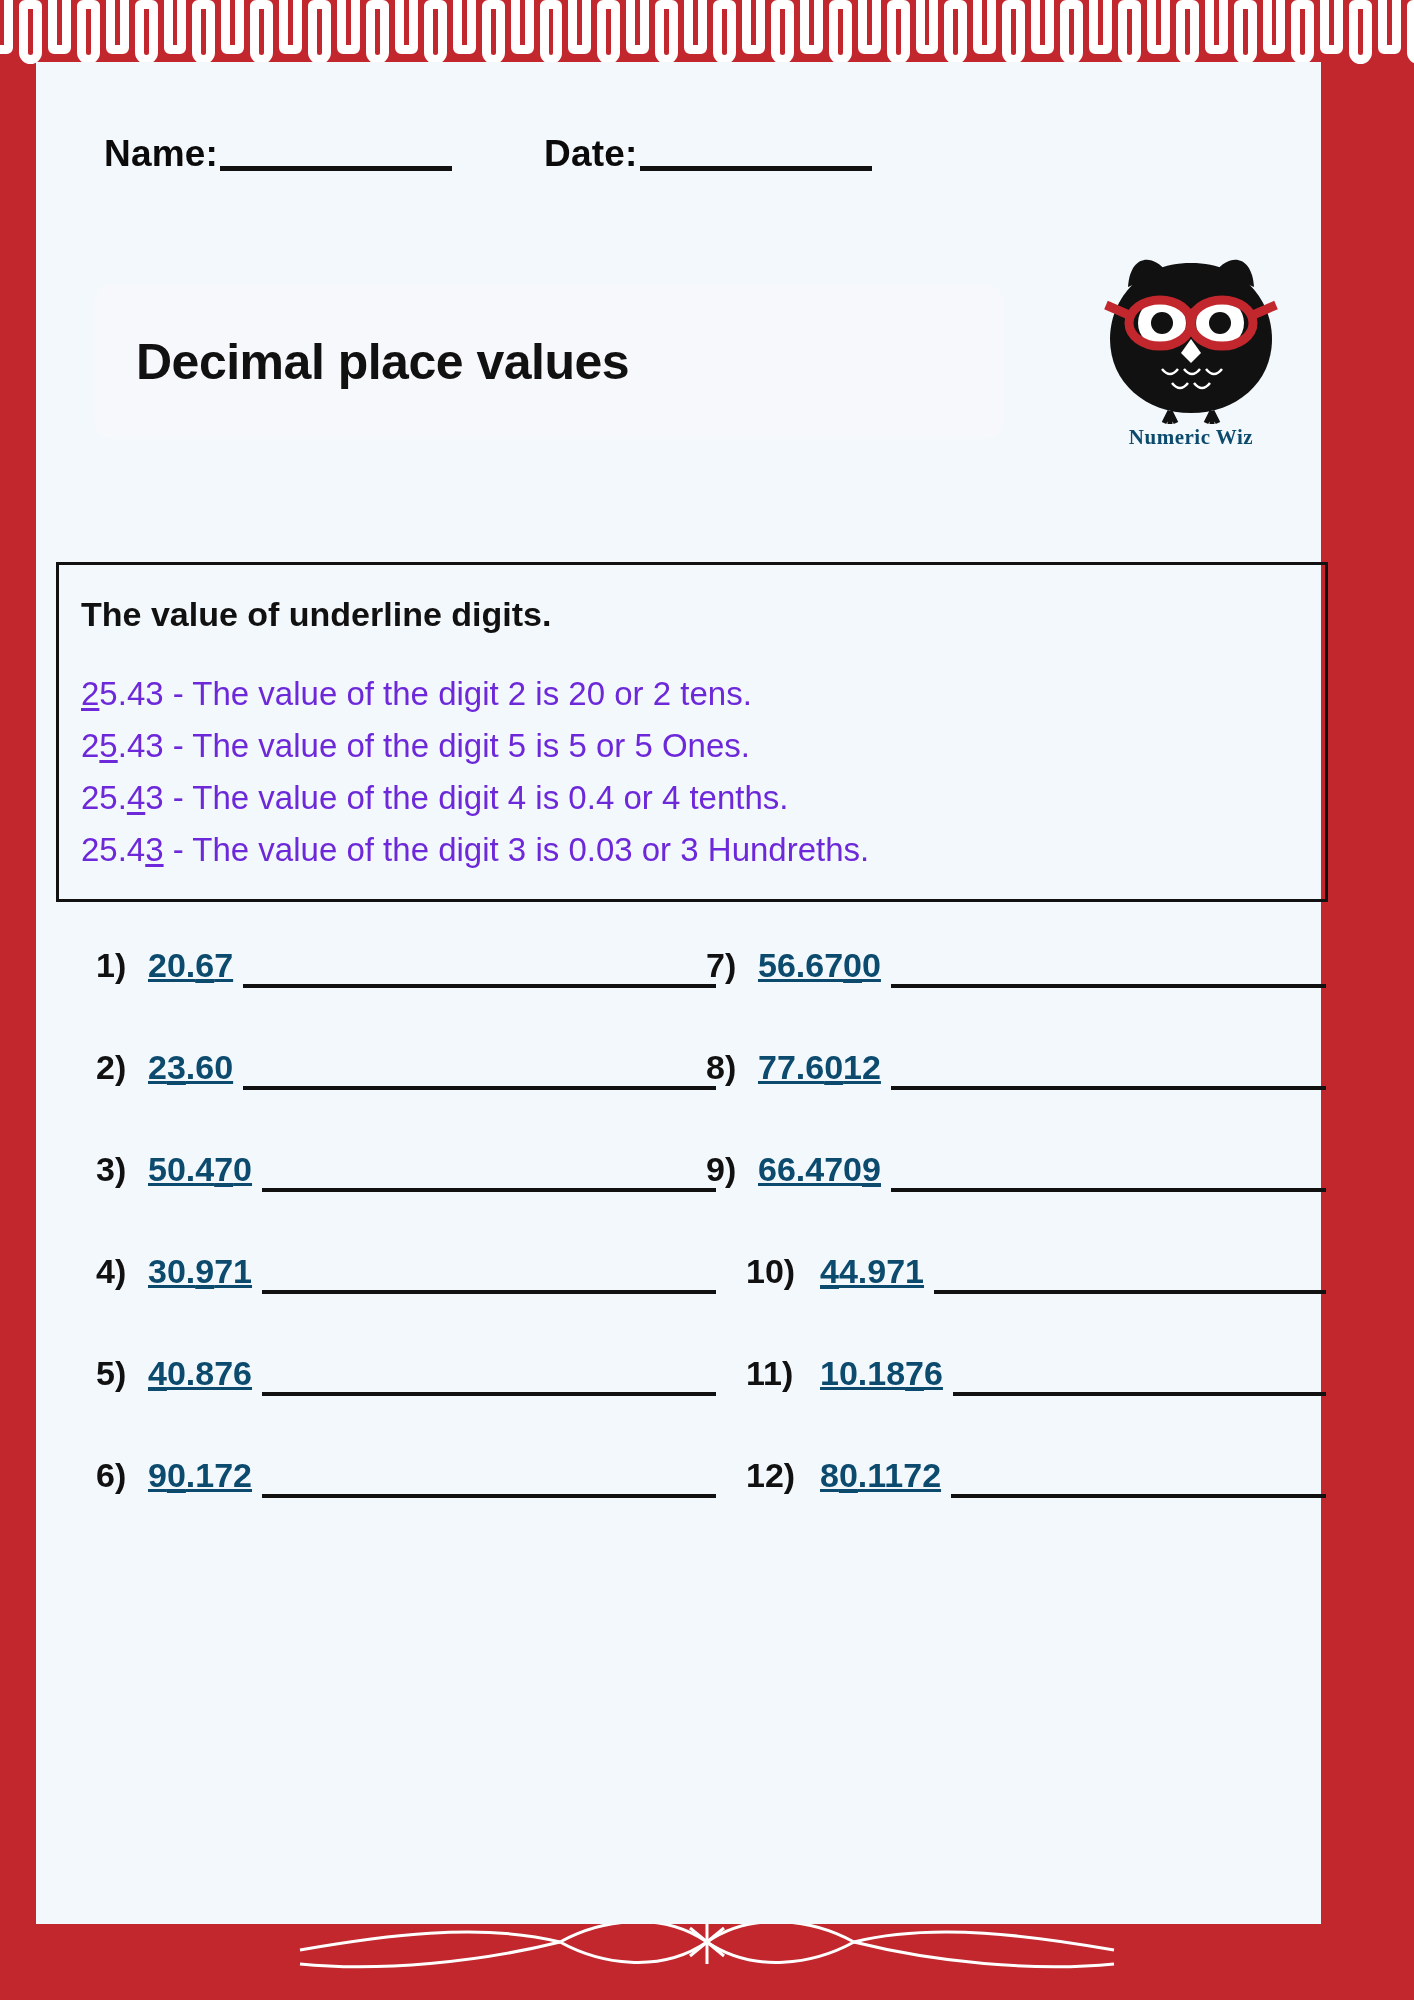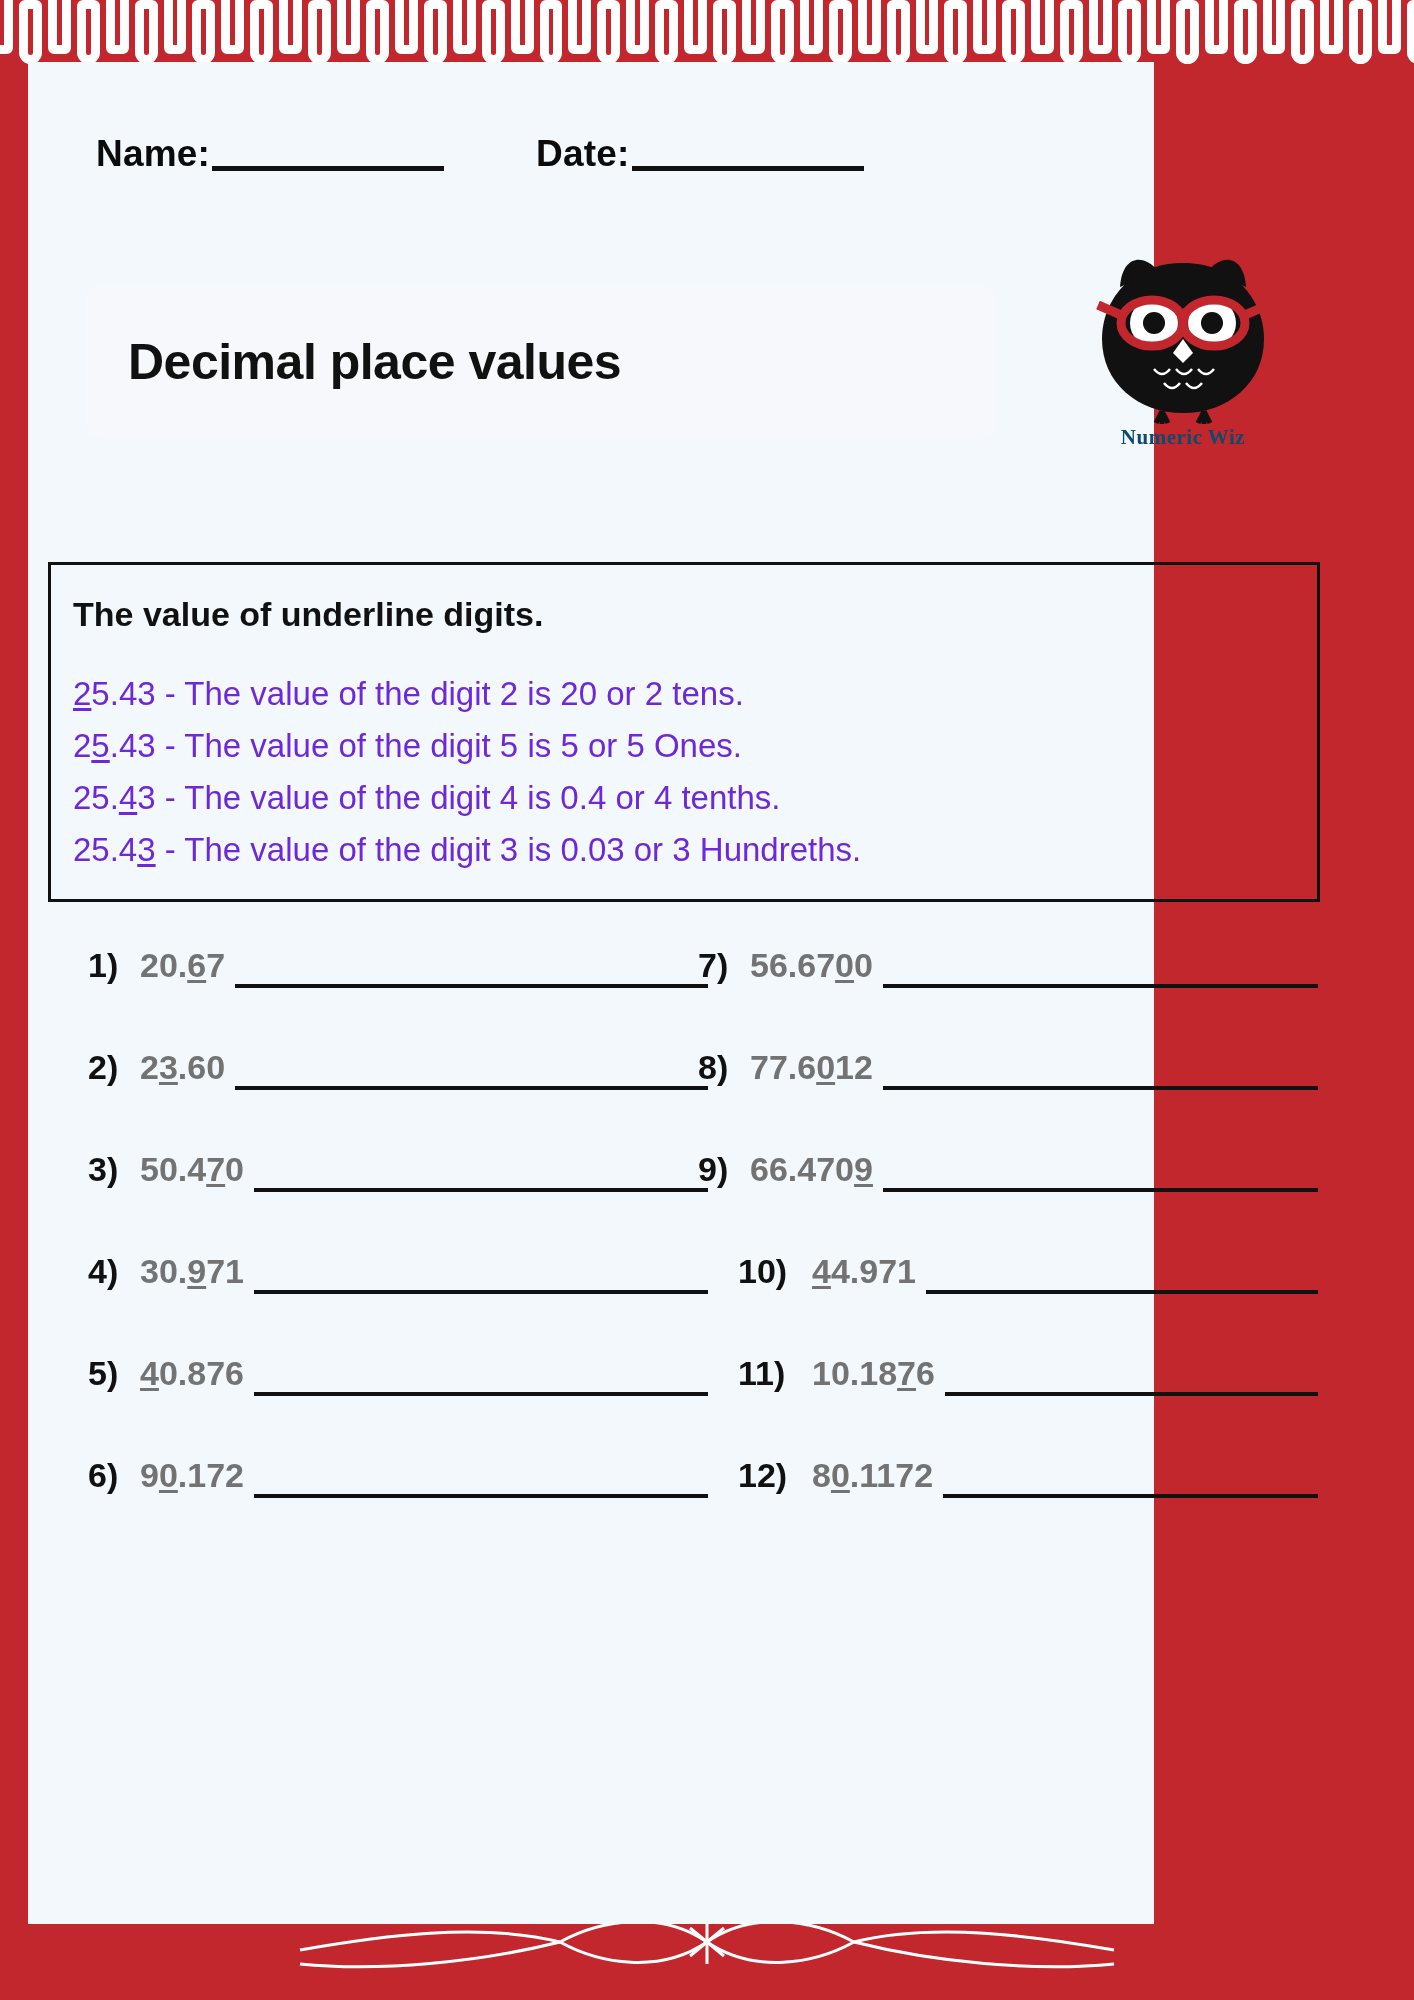--- a/index.html
+++ b/index.html
@@ -61,23 +61,23 @@
     position: absolute;
     left: 0;
     bottom: 0;
     width: 1414px;
     height: 120px;
   }
 
   
   .sheet {
     position: absolute;
-    left: 28px;
+    left: 36px;
     top: 62px;
-    width: 1126px;
+    width: 1285px;
     height: 1862px;
     background: #f2f8fb;
   }
 
   
   .namedate {
     position: absolute;
     left: 68px;
     top: 55px;
     width: 1100px;
@@ -194,23 +194,24 @@
     font-size: 34px;
     font-weight: bold;
     color: #111;
     min-width: 52px;
     padding-top: 4px;
   }
   .prob-num.wide { min-width: 74px; margin-left: 40px; }
   .prob-val {
     font-size: 34px;
     font-weight: bold;
-    color: #737373;
+    color: #0c4a6e;
     padding-top: 4px;
     white-space: pre;
+    text-decoration: underline;
   }
   .prob-line {
     flex: 1;
     border-bottom: 4px solid #111;
     height: 42px;
     margin-left: 10px;
     min-width: 210px;
   }
 </style>
 </head>

